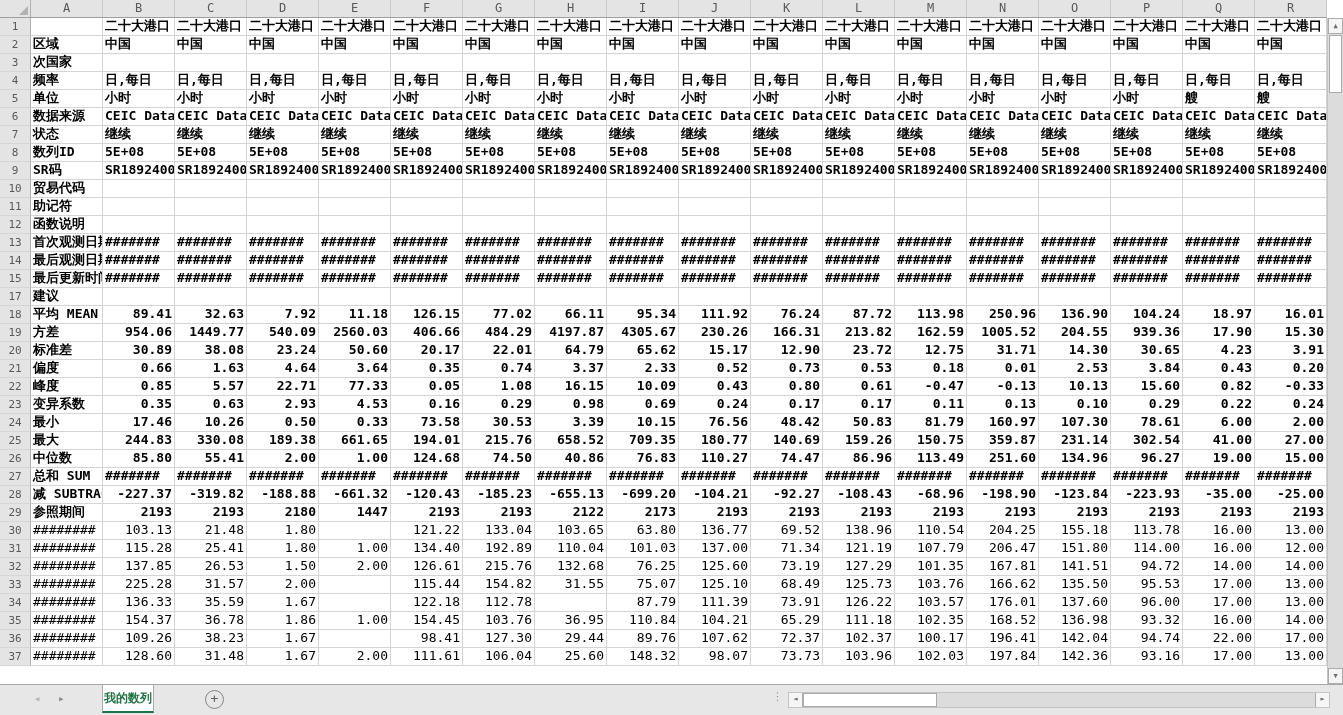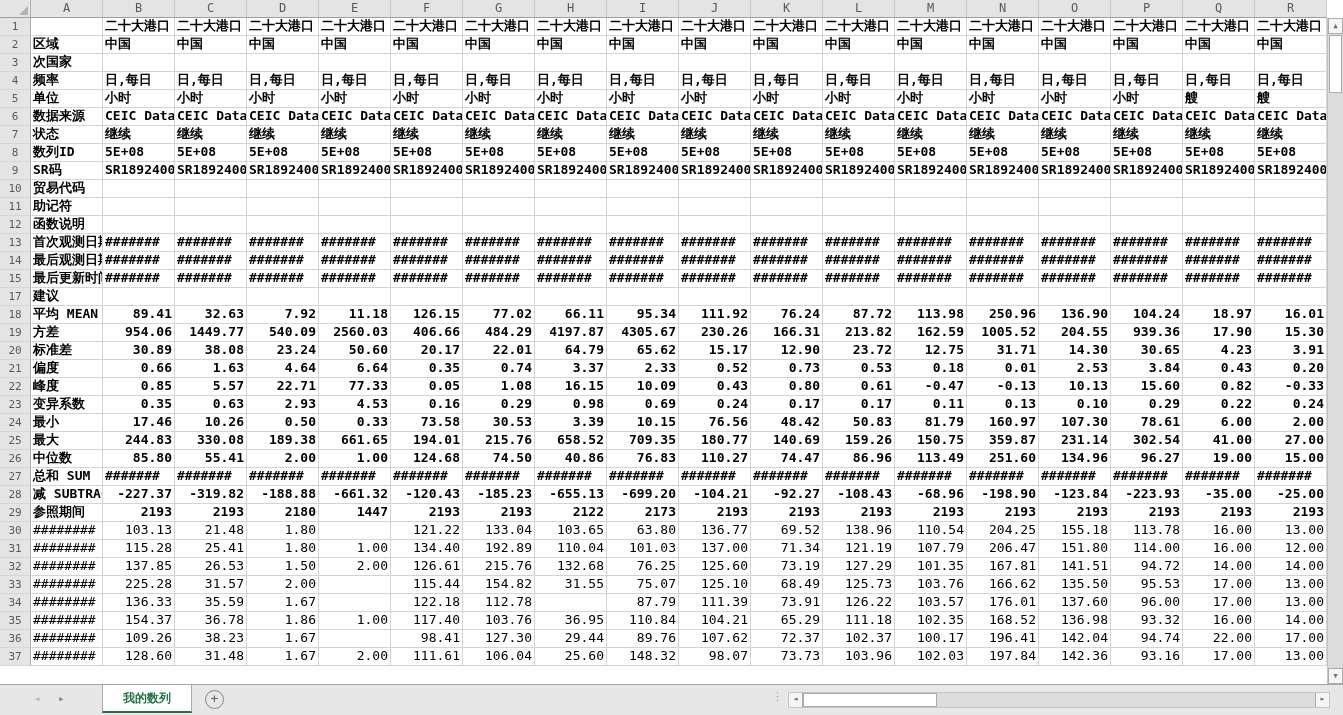--- a/index.html
+++ b/index.html
@@ -30,21 +30,21 @@
   .vbtn{height:16px;background:#f5f5f5;border:1px solid #ababab;box-sizing:border-box;
       color:#6d6d6d;font-size:7px;line-height:14px;text-align:center;}
   .vthumb{height:58px;margin:1px;background:#ffffff;border:1px solid #ababab;box-sizing:border-box;}
   .vtrack{flex:1;}
   
   .bottombar{position:absolute;left:0;top:684px;width:1343px;height:31px;background:#e7e7e7;
       border-top:1px solid #a6a6a6;box-sizing:border-box;}
   .navarr{position:absolute;top:7px;font-size:11px;color:#8a8a8a;cursor:default;}
   .navarr.l{left:34px;color:#b5b5b5;}
   .navarr.r{left:58px;}
-  .tab{position:absolute;left:102px;top:0;width:90px;height:28px;background:#ffffff;
+  .tab{position:absolute;left:102px;top:0;width:52px;height:28px;background:#ffffff;
       border-left:1px solid #ababab;border-right:1px solid #ababab;border-bottom:2px solid #217346;
       box-sizing:border-box;text-align:center;}
   .tab span{font-size:12px;line-height:26px;color:#217346;font-weight:bold;}
   .addbtn{position:absolute;left:205px;top:5px;width:19px;height:19px;border:1px solid #868686;
       border-radius:50%;box-sizing:border-box;text-align:center;background:transparent;}
   .addbtn span{font-size:13px;line-height:16px;color:#5f5f5f;display:block;}
   .grip{position:absolute;left:772px;top:5px;color:#9a9a9a;font-size:11px;letter-spacing:0;}
   .hscroll{position:absolute;left:788px;top:7px;width:542px;height:16px;background:#dcdcdc;
       border:1px solid #c3c3c3;box-sizing:border-box;display:flex;}
   .sbtn{width:14px;background:#f5f5f5;border-right:1px solid #ababab;box-sizing:border-box;
@@ -479,21 +479,21 @@
         <div class="cell b num">30.65</div>
         <div class="cell b num">4.23</div>
         <div class="cell b num">3.91</div>
       </div>
       <div class="row">
         <div class="gutter">21</div>
         <div class="cell b">偏度</div>
         <div class="cell b num">0.66</div>
         <div class="cell b num">1.63</div>
         <div class="cell b num">4.64</div>
-        <div class="cell b num">6.64</div>
+        <div class="cell b num">3.64</div>
         <div class="cell b num">0.35</div>
         <div class="cell b num">0.74</div>
         <div class="cell b num">3.37</div>
         <div class="cell b num">2.33</div>
         <div class="cell b num">0.52</div>
         <div class="cell b num">0.73</div>
         <div class="cell b num">0.53</div>
         <div class="cell b num">0.18</div>
         <div class="cell b num">0.01</div>
         <div class="cell b num">2.53</div>
@@ -774,21 +774,21 @@
         <div class="cell num">17.00</div>
         <div class="cell num">13.00</div>
       </div>
       <div class="row">
         <div class="gutter">35</div>
         <div class="cell">########</div>
         <div class="cell num">154.37</div>
         <div class="cell num">36.78</div>
         <div class="cell num">1.86</div>
         <div class="cell num">1.00</div>
-        <div class="cell num">117.40</div>
+        <div class="cell num">154.45</div>
         <div class="cell num">103.76</div>
         <div class="cell num">36.95</div>
         <div class="cell num">110.84</div>
         <div class="cell num">104.21</div>
         <div class="cell num">65.29</div>
         <div class="cell num">111.18</div>
         <div class="cell num">102.35</div>
         <div class="cell num">168.52</div>
         <div class="cell num">136.98</div>
         <div class="cell num">93.32</div>

